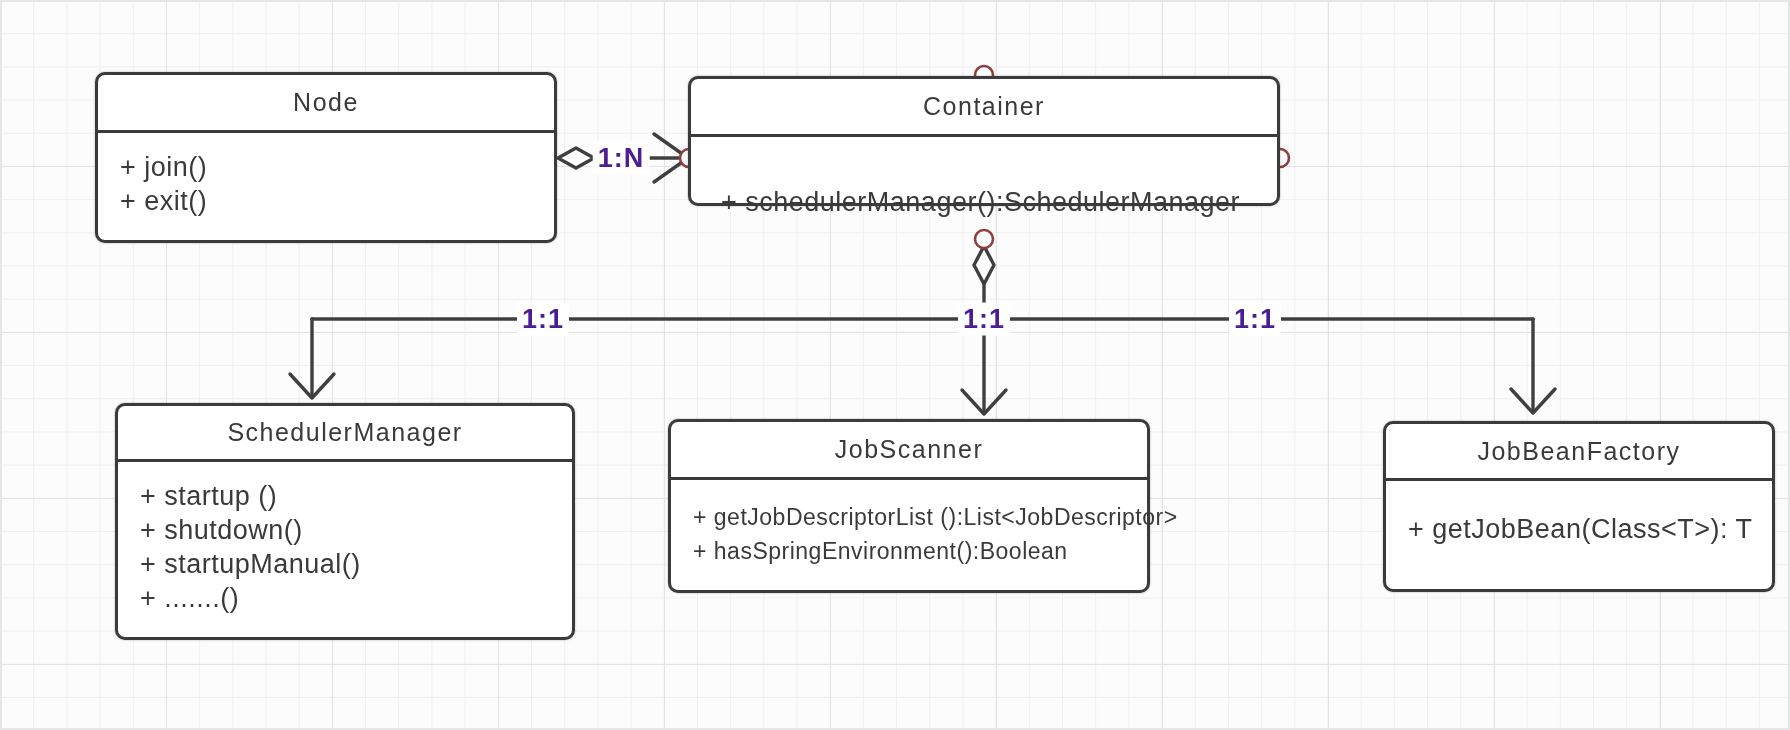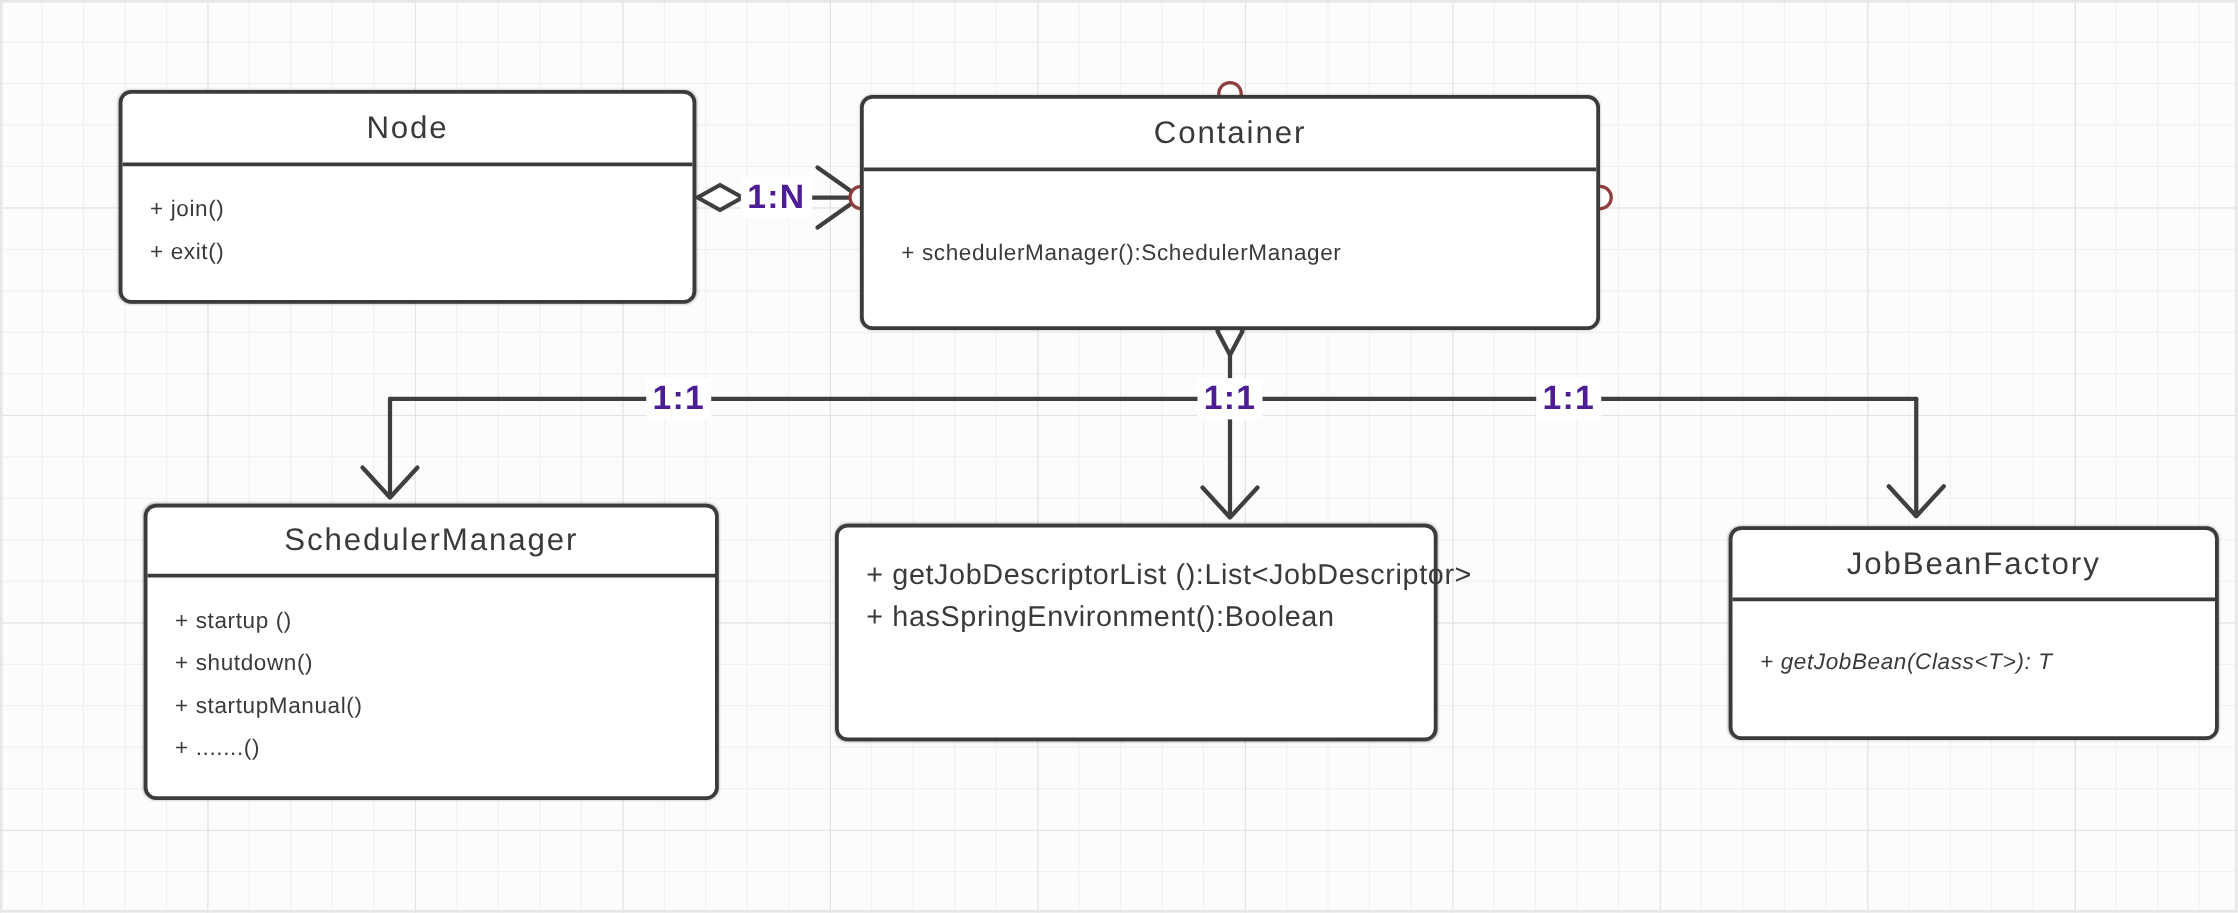--- a/index.html
+++ b/index.html
@@ -29,45 +29,45 @@
     box-sizing:border-box;
   }
   .uml-title{
     display:flex;align-items:center;justify-content:center;
     border-bottom:3px solid #3b3b3b;
     font-size:25px;letter-spacing:1.5px;
     box-sizing:border-box;
     text-align:right;
   }
   .uml-methods{
-    font-size:18px;letter-spacing:.5px;
+    font-size:27px;letter-spacing:.5px;
     box-sizing:border-box;
   }
   .uml-methods div{line-height:34px;white-space:pre;}
 
   
   #cls-node            {left:95px;  top:72px;  width:462px; height:171px;}
   #cls-node .uml-title {height:58px;}
   #cls-node .uml-methods{padding:17px 0 0 22px;}
 
-  #cls-container            {left:688px; top:76px;  width:592px; height:188px;}
+  #cls-container            {left:688px; top:76px;  width:592px; height:130px;}
   #cls-container .uml-title {height:58px;}
   #cls-container .uml-methods{padding:48px 0 0 30px;}
 
   #cls-schedulermanager            {left:83px;  top:403px; width:460px; height:237px;margin-left:32px;}
   #cls-schedulermanager .uml-title {height:56px;}
   #cls-schedulermanager .uml-methods{padding:17px 0 0 22px;line-height:33px;}
 
   #cls-jobscanner            {left:668px; top:419px; width:482px; height:174px;}
   #cls-jobscanner .uml-title {height:58px;}
   #cls-jobscanner .uml-methods{padding:20px 0 0 22px;font-size:23px;}
 
   #cls-jobbeanfactory            {left:1336px; top:421px; width:392px; height:171px;margin-left:47px;}
   #cls-jobbeanfactory .uml-title {height:57px;}
-  #cls-jobbeanfactory .uml-methods{padding:31px 0 0 22px;font-style:italic;}
+  #cls-jobbeanfactory .uml-methods{padding:31px 0 0 22px;}
 
   svg.wires{position:absolute;left:0;top:0;pointer-events:none;}
 
   .edge-label{
     position:absolute;
     transform:translate(-50%,-50%);
     background:#ffffff;
     color:#4c1d95;
     font-size:27px;letter-spacing:1px;
     padding:1px 5px;
@@ -128,20 +128,21 @@
     <div class="uml-title">SchedulerManager</div>
     <div class="uml-methods">
       <div>+ startup ()</div>
       <div>+ shutdown()</div>
       <div>+ startupManual()</div>
       <div>+ .......()</div>
     </div>
   </div>
 
   <div class="uml-class" id="cls-jobscanner">
+    <div class="uml-title">JobScanner</div>
     <div class="uml-methods">
       <div>+ getJobDescriptorList ():List&lt;JobDescriptor&gt;</div>
       <div>+ hasSpringEnvironment():Boolean</div>
     </div>
   </div>
 
   <div class="uml-class" id="cls-jobbeanfactory">
     <div class="uml-title">JobBeanFactory</div>
     <div class="uml-methods">
       <div>+ getJobBean(Class&lt;T&gt;): T</div>

